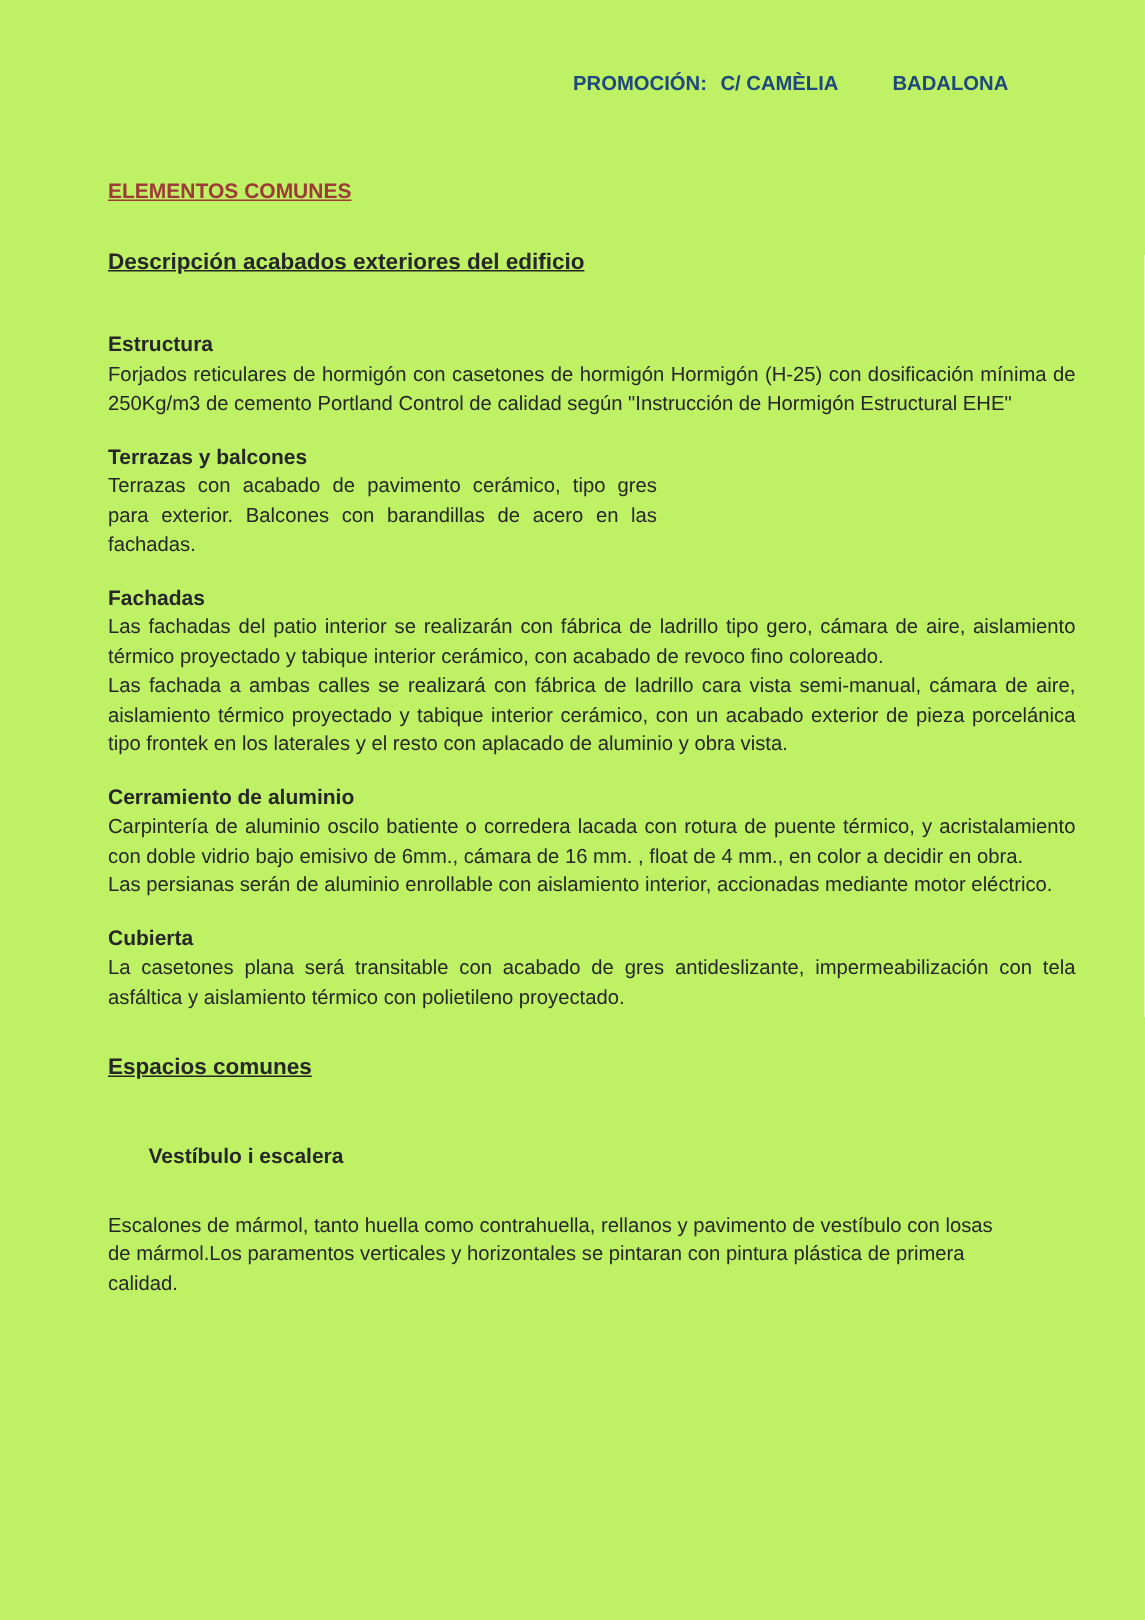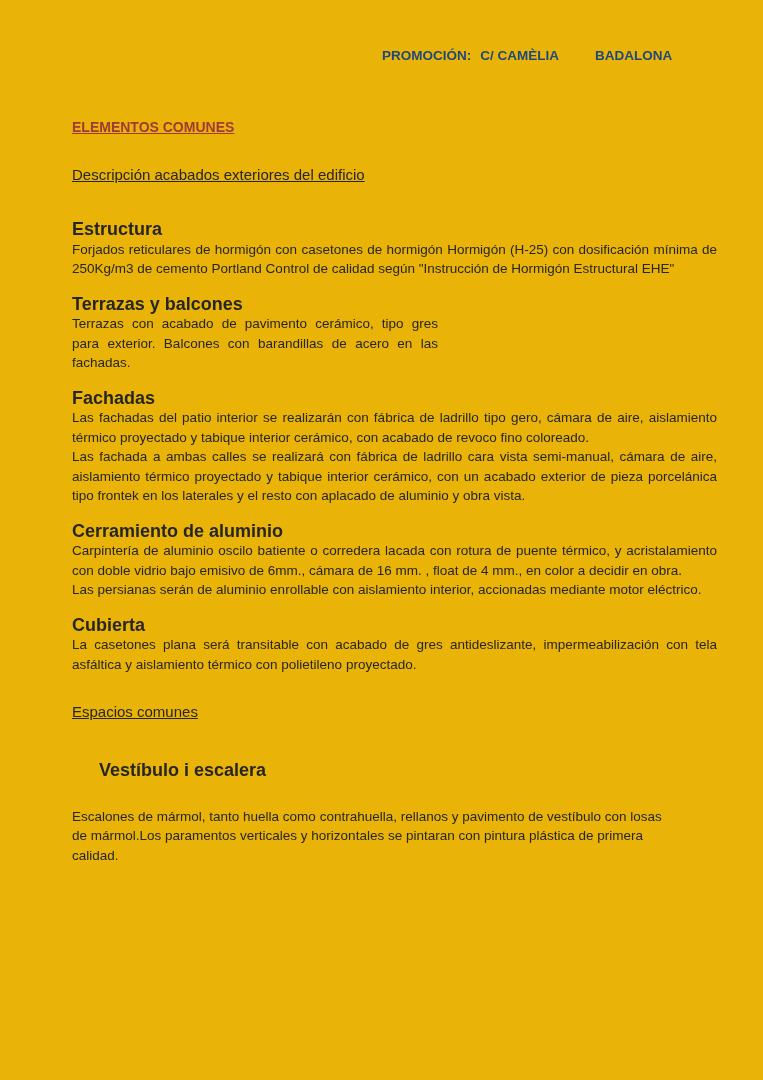--- a/index.html
+++ b/index.html
@@ -5,21 +5,21 @@
   html, body {
     margin: 0;
     padding: 0;
     background: #ffffff;
   }
   .page {
     position: relative;
     width: 763px;
     height: 1080px;
     box-sizing: border-box;
-    background: #eab308;
+    background: #bef264;
     padding: 46px 46px 0 72px;
     font-family: "Liberation Sans", "DejaVu Sans", sans-serif;
     font-size: 13.5px;
     line-height: 19.5px;
     color: #262626;
     overflow: hidden;
   }
   
   .doc-header {
     display: flex;
@@ -38,30 +38,30 @@
     font-size: 14px;
     font-weight: bold;
     color: #9E3A38;
     text-decoration: underline;
   }
   
   .subtitle {
     margin: 28px 0 0 0;
     font-size: 15px;
     line-height: 20px;
-    font-weight: normal;
+    font-weight: bold;
     text-decoration: underline;
     color: #262626;
   }
   .spaces-title { }
 
   
   h3.sec {
     margin: 16px 0 0 0;
-    font-size: 18px;
+    font-size: 14px;
     line-height: 19.5px;
     font-weight: bold;
     color: #262626;
   }
   h3.sec.first { margin-top: 35px; }
   h3.sec.vest  { margin-top: 39px; margin-left: 27px; }
 
   p {
     margin: 0;
   }

